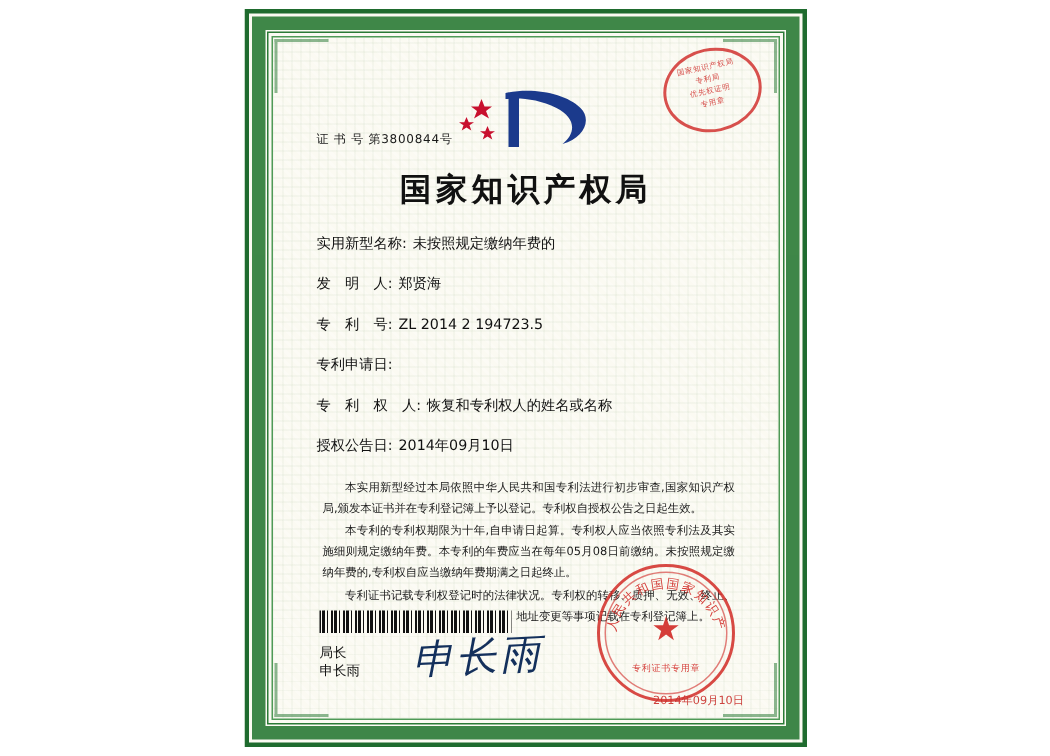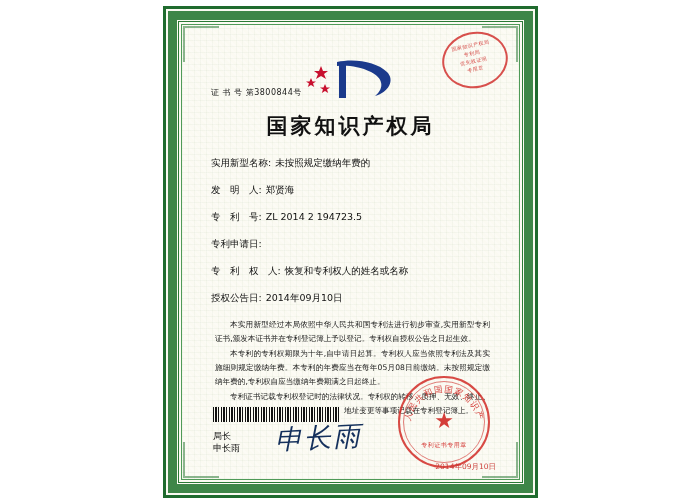--- a/index.html
+++ b/index.html
@@ -375,21 +375,21 @@
           <span class="field-label">专　利　权　人:</span>
           <span class="field-value">恢复和专利权人的姓名或名称</span>
         </div>
         <div class="field-row">
           <span class="field-label">授权公告日:</span>
           <span class="field-value">2014年09月10日</span>
         </div>
       </div>
 
       <div class="body-text">
-        <p>本实用新型经过本局依照中华人民共和国专利法进行初步审查,实用新型专利证书,颁发本证书并在专利登记簿上予以登记。专利权自授权公告之日起生效。</p>
+        <p>本实用新型经过本局依照中华人民共和国专利法进行初步审查,国家知识产权局,颁发本证书并在专利登记簿上予以登记。专利权自授权公告之日起生效。</p>
         <p>本专利的专利权期限为十年,自申请日起算。专利权人应当依照专利法及其实施细则规定缴纳年费。本专利的年费应当在每年05月08日前缴纳。未按照规定缴纳年费的,专利权自应当缴纳年费期满之日起终止。</p>
         <p>专利证书记载专利权登记时的法律状况。专利权的转移、质押、无效、终止、恢复和专利权人的姓名或名称、国籍、地址变更等事项记载在专利登记簿上。</p>
       </div>
 
       <div class="barcode"></div>
 
       <div class="sig-label">
         <div>局长</div>
         <div>申长雨</div>
       </div>

